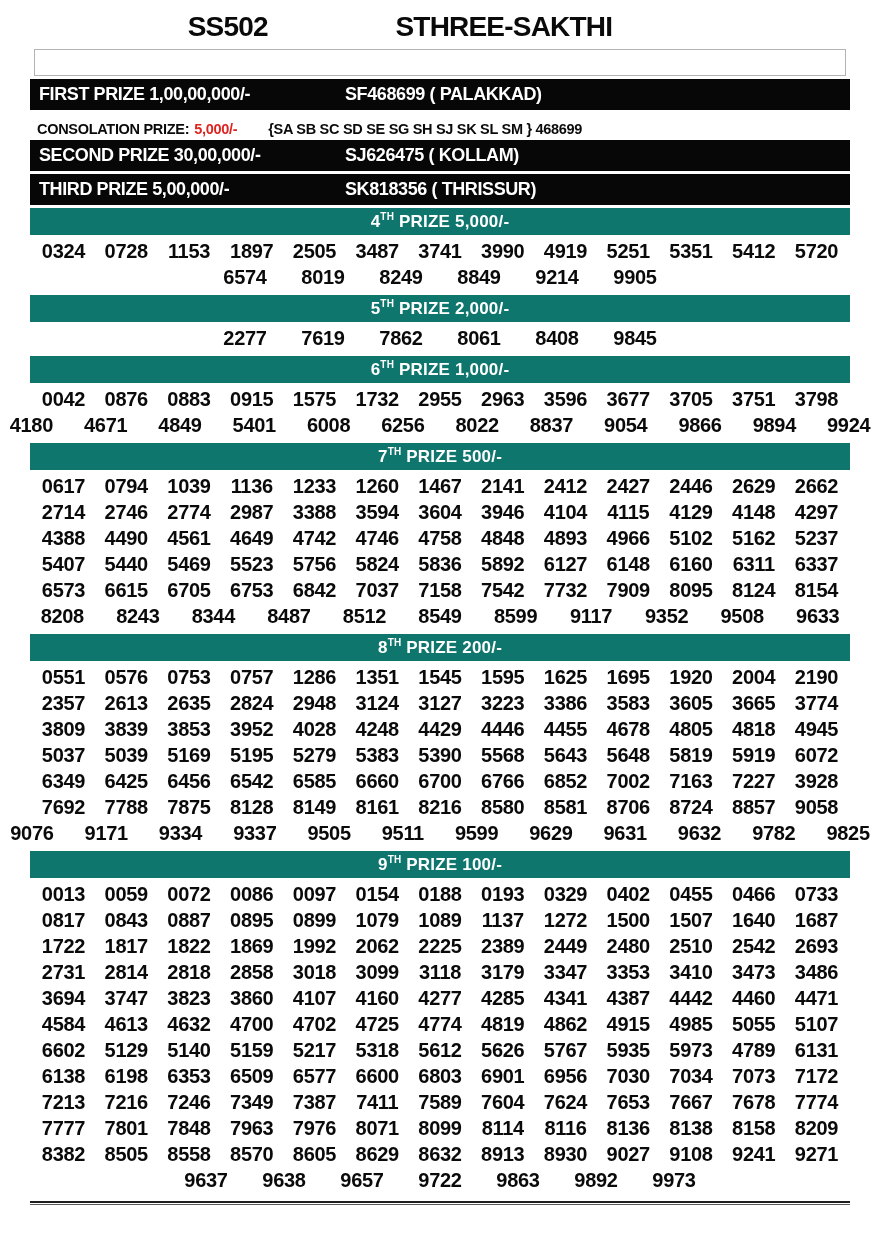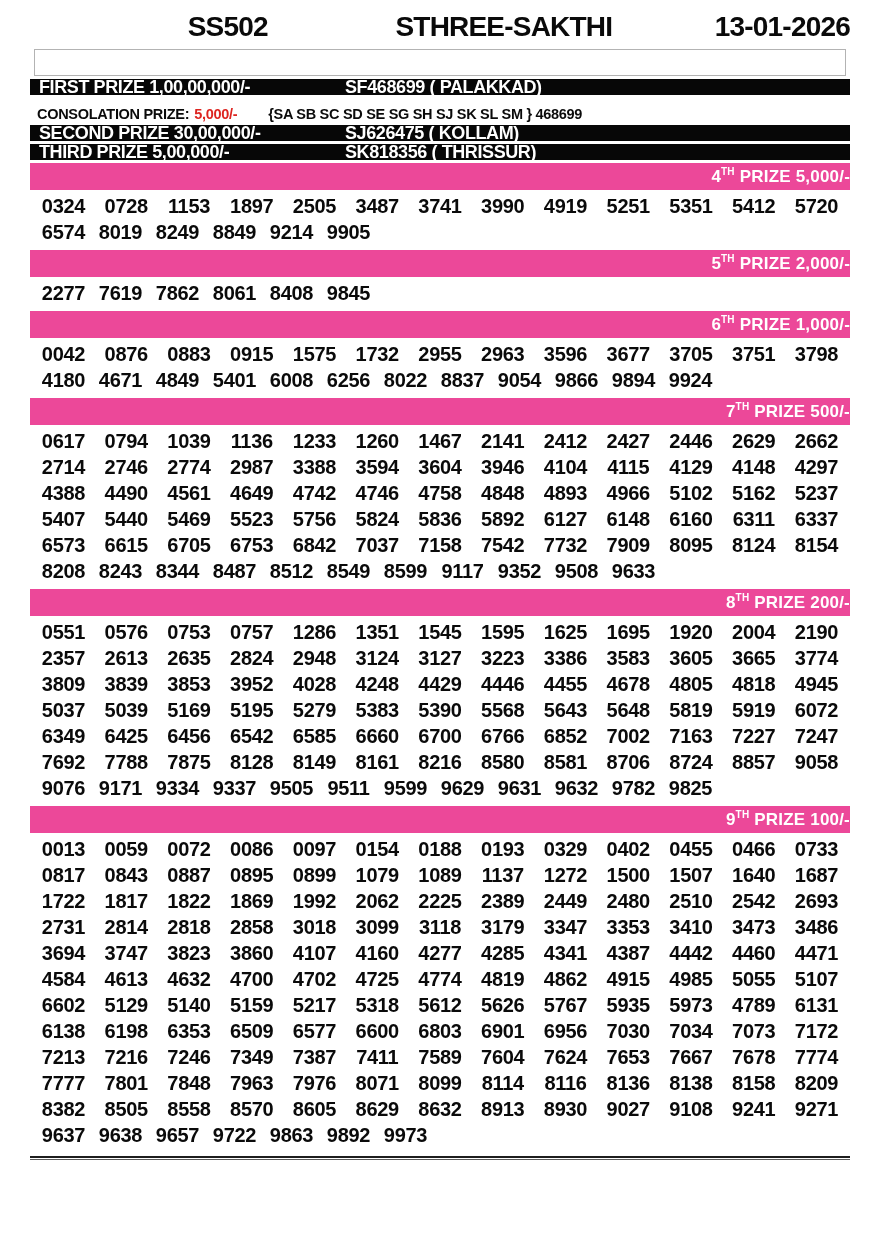--- a/index.html
+++ b/index.html
@@ -30,21 +30,21 @@
     height: 27px;
     border: 1px solid #b3b3b3;
     margin: 5px 4px 0 4px;
     background: #fff;
   }
 
   
   .bar {
     background: #070707;
     color: #ffffff;
-    height: 16px;
+    height: 31px;
     margin-top: 3px;
     display: flex;
     align-items: center;
     padding-left: 9px;
     font-size: 18px;
     font-weight: 700;
     letter-spacing: -0.4px;
   }
   .bar .bar-label { width: 306px; flex: none; }
   .bar .bar-winner { flex: 1; }
@@ -58,65 +58,64 @@
     font-size: 14.5px;
     font-weight: 700;
     letter-spacing: -0.3px;
     white-space: nowrap;
   }
   .consolation .cons-amount { margin-left: 5px; }
   .consolation .cons-series { margin-left: 31px; }
 
   
   .section-header {
-    background: #ec4899;
+    background: #0f766e;
     color: #ffffff;
     height: 27px;
     line-height: 27px;
     margin-top: 3px;
-    text-align: right;
+    text-align: center;
     font-size: 17px;
     font-weight: 700;
     letter-spacing: 0.2px;
   }
   .section-header sup {
     font-size: 10px;
     vertical-align: super;
     line-height: 0;
   }
   .rows { padding: 3px 0 2px 0; }
   .num-row {
     display: flex;
     padding: 0 10px;
     font-size: 20px;
     font-weight: 700;
     line-height: 26px;
     letter-spacing: -0.3px;
   }
   .num-row.full { justify-content: space-between; }
-  .num-row.partial { gap: 10px; }
+  .num-row.partial { justify-content: center; gap: 31px; }
   .num { width: 47px; text-align: center; white-space: nowrap; }
 
   
   .bottom-rule {
     margin-top: 6px;
     height: 4px;
     border-top: 2px solid #1e1e1e;
     border-bottom: 1px solid #5a5a5a;
   }
 </style>
 </head>
 <body>
 
 <div class="page">
 
   <div class="top-row">
     <span>SS502</span>
     <span>STHREE-SAKTHI</span>
-    <span>13-01-2026</span>
   </div>
 
   <div class="empty-box"></div>
 
   <div class="bar">
     <span class="bar-label">FIRST PRIZE 1,00,00,000/-</span>
     <span class="bar-winner">SF468699 ( PALAKKAD)</span>
   </div>
 
   <div class="consolation">
@@ -387,21 +386,21 @@
             <span class="num">6456</span>
             <span class="num">6542</span>
             <span class="num">6585</span>
             <span class="num">6660</span>
             <span class="num">6700</span>
             <span class="num">6766</span>
             <span class="num">6852</span>
             <span class="num">7002</span>
             <span class="num">7163</span>
             <span class="num">7227</span>
-            <span class="num">7247</span>
+            <span class="num">3928</span>
           </div>
           <div class="num-row full">
             <span class="num">7692</span>
             <span class="num">7788</span>
             <span class="num">7875</span>
             <span class="num">8128</span>
             <span class="num">8149</span>
             <span class="num">8161</span>
             <span class="num">8216</span>
             <span class="num">8580</span>

